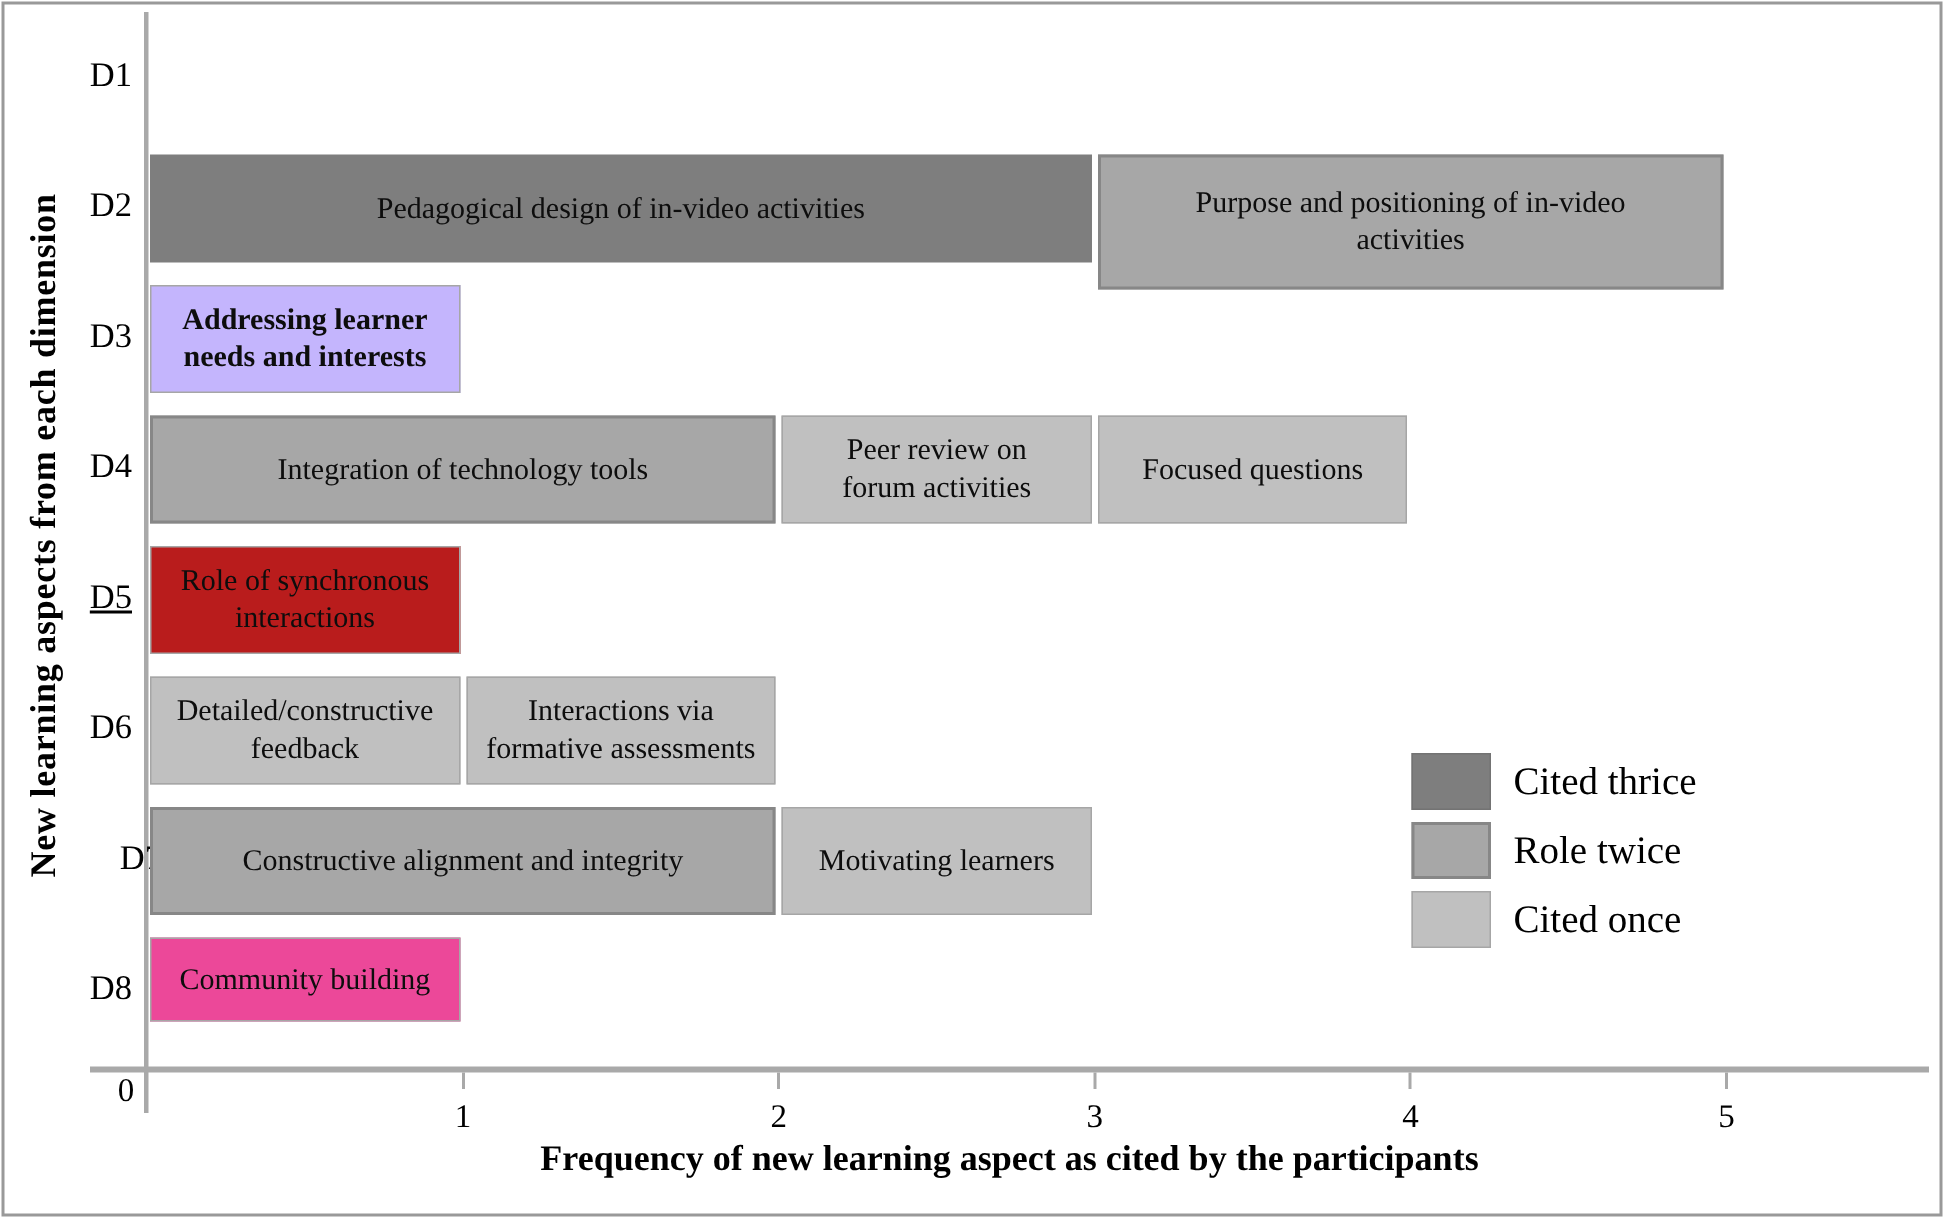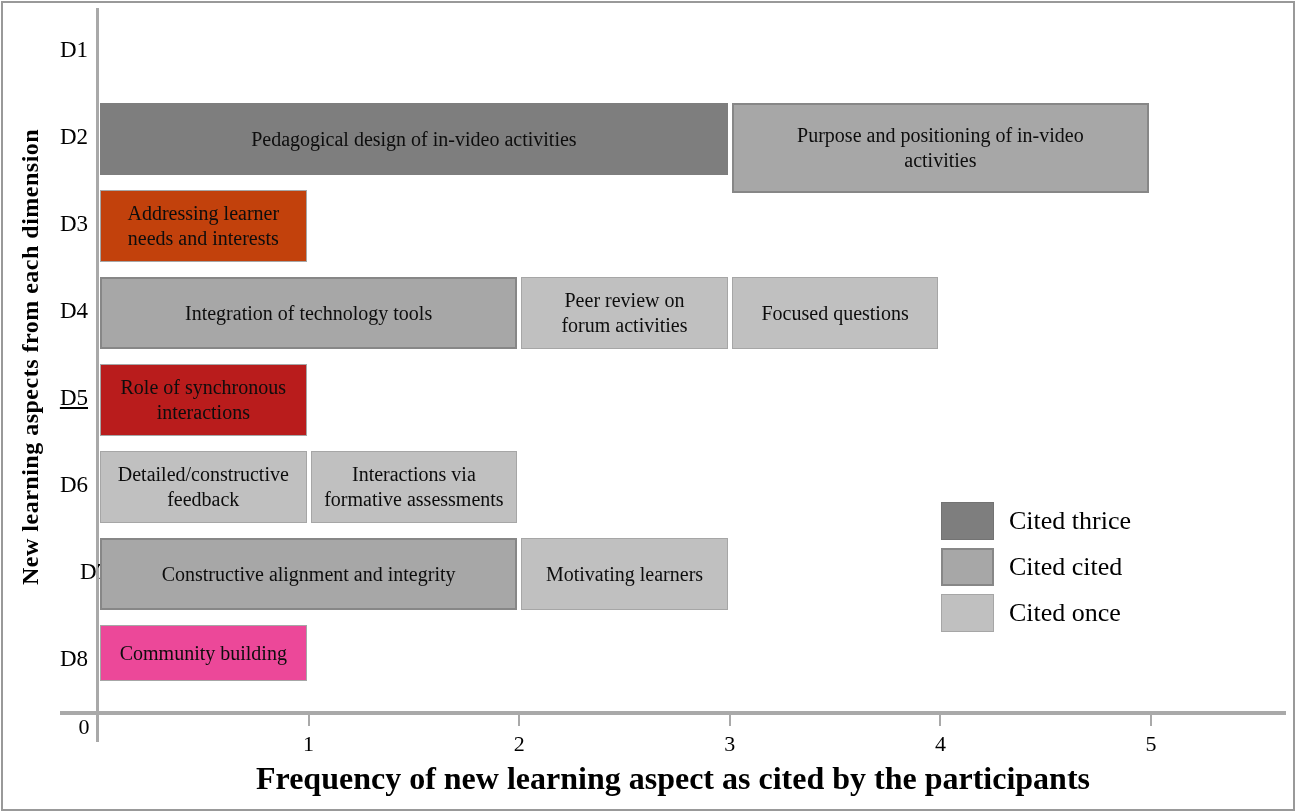--- a/index.html
+++ b/index.html
@@ -13,21 +13,21 @@
   .xaxis-line{position:absolute;left:60px;top:711px;width:1226px;height:4px;background:#a9a9a9;}
   .ytitle{
     position:absolute;left:10px;top:0;height:714px;width:40px;
     display:flex;align-items:center;justify-content:center;
     font-weight:bold;font-size:24px;
     writing-mode:vertical-rl;transform:rotate(180deg);
     letter-spacing:0.5px;
   }
   .xtitle{
     position:absolute;left:60px;width:1226px;top:760px;
-    text-align:center;font-weight:bold;font-size:32px;
+    text-align:center;font-weight:bold;font-size:24px;
   }
   .cat{
     position:absolute;left:0;width:88px;text-align:right;
     font-size:23px;transform:translateY(-50%);
   }
   .seg{
     position:absolute;box-sizing:border-box;
     display:flex;align-items:center;justify-content:center;
     text-align:center;white-space:pre-line;
     font-size:20px;line-height:1.25;color:#0d0d0d;padding:0 4px;
@@ -49,34 +49,34 @@
 <div class="plot" id="plot">
   <div class="yaxis-line"></div>
   <div class="xaxis-line"></div>
   <div class="legend" id="legend">
       <div class="legend-item">
         <div class="swatch" style="background: rgb(126, 126, 126); border: 1px solid rgb(115, 115, 115);"></div>
         <span class="legend-label">Cited thrice</span>
       </div>
       <div class="legend-item">
         <div class="swatch" style="background: rgb(167, 167, 167); border: 2px solid rgb(135, 135, 135);"></div>
-        <span class="legend-label">Cited cited</span>
+        <span class="legend-label">Role twice</span>
       </div>
       <div class="legend-item">
         <div class="swatch" style="background: rgb(192, 192, 192); border: 1px solid rgb(166, 166, 166);"></div>
         <span class="legend-label">Cited once</span>
       </div>
     </div>
 <div class="cat" style="top: 50px;">D1</div>
     <div class="cat" style="top: 137px;">D2</div>
     <div class="seg" style="left: 100px; width: 627.8px; top: 103px; height: 72px; background: rgb(126, 126, 126); border: none;">Pedagogical design of in-video activities</div>
     <div class="seg" style="left: 731.8px; width: 417.2px; top: 103px; height: 90px; background: rgb(167, 167, 167); border: 2px solid rgb(135, 135, 135);">Purpose and positioning of in-video
 activities</div>
     <div class="cat" style="top: 224px;">D3</div>
-    <div class="seg" style="left: 100px; width: 206.6px; top: 190px; height: 72px; background: #c2410c; border: 1px solid rgb(166, 166, 166);">Addressing learner
+    <div class="seg" style="left: 100px; width: 206.6px; top: 190px; height: 72px; background: #c4b5fd; border: 1px solid rgb(166, 166, 166); font-weight: bold;">Addressing learner
 needs and interests</div>
     <div class="cat" style="top: 311px;">D4</div>
     <div class="seg" style="left: 100px; width: 417.2px; top: 277px; height: 72px; background: rgb(167, 167, 167); border: 2px solid rgb(135, 135, 135);">Integration of technology tools</div>
     <div class="seg" style="left: 521.2px; width: 206.6px; top: 277px; height: 72px; background: rgb(192, 192, 192); border: 1px solid rgb(166, 166, 166);">Peer review on
 forum activities</div>
     <div class="seg" style="left: 731.8px; width: 206.6px; top: 277px; height: 72px; background: rgb(192, 192, 192); border: 1px solid rgb(166, 166, 166);">Focused questions</div>
     <div class="cat" style="top: 398px; text-decoration: underline;">D5</div>
     <div class="seg" style="left: 100px; width: 206.6px; top: 364px; height: 72px; background: #b91c1c; border: 1px solid rgb(166, 166, 166);">Role of synchronous
 interactions</div>
     <div class="cat" style="top: 485px;">D6</div>

